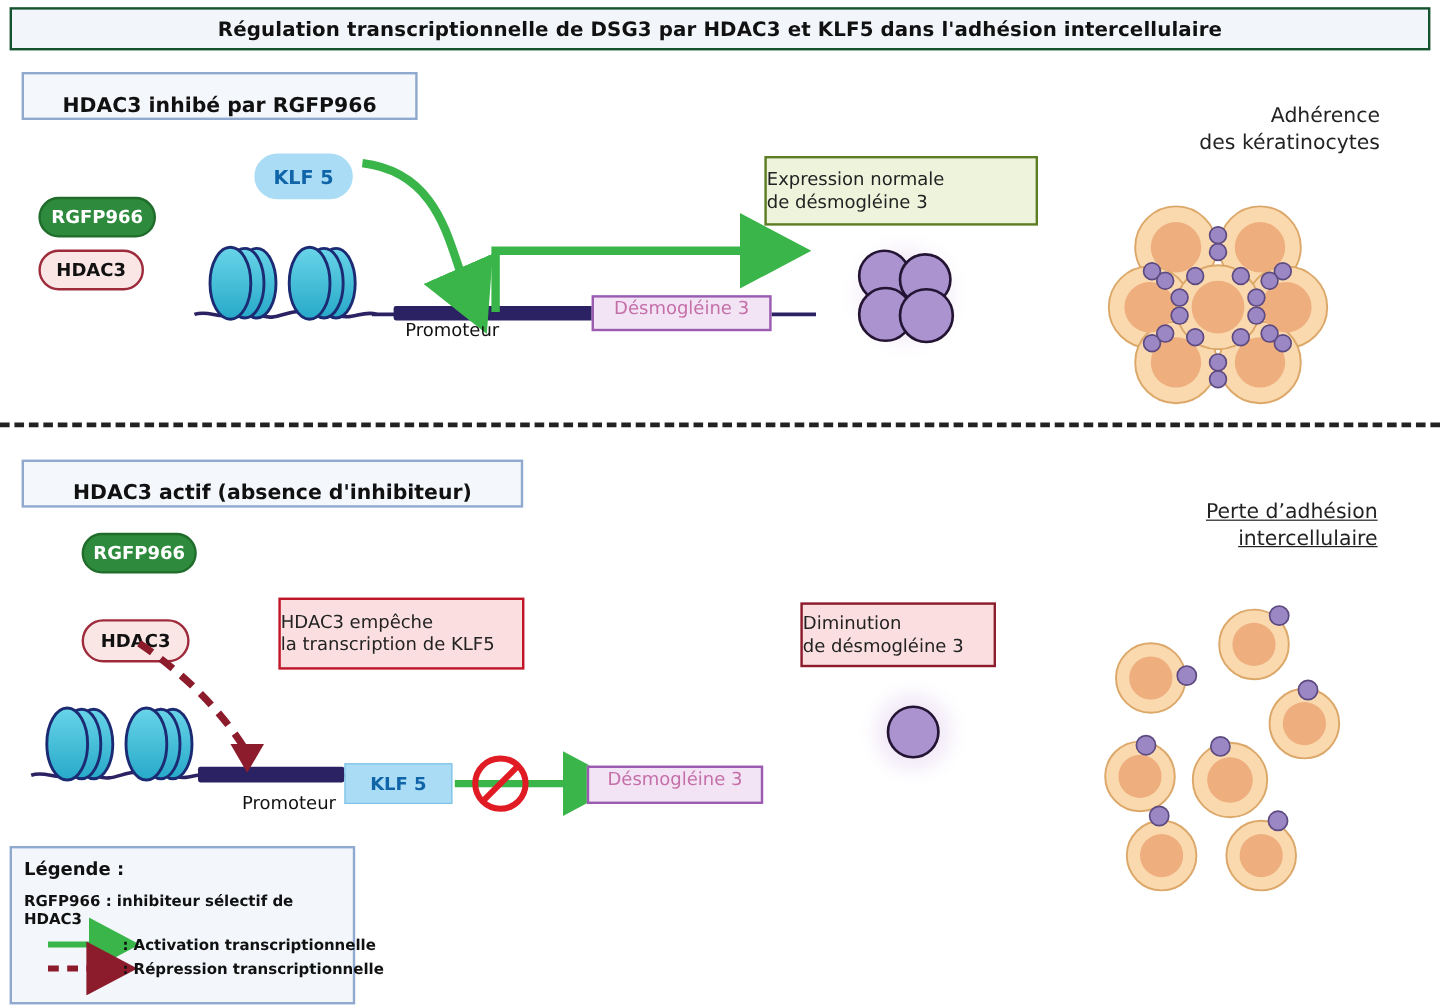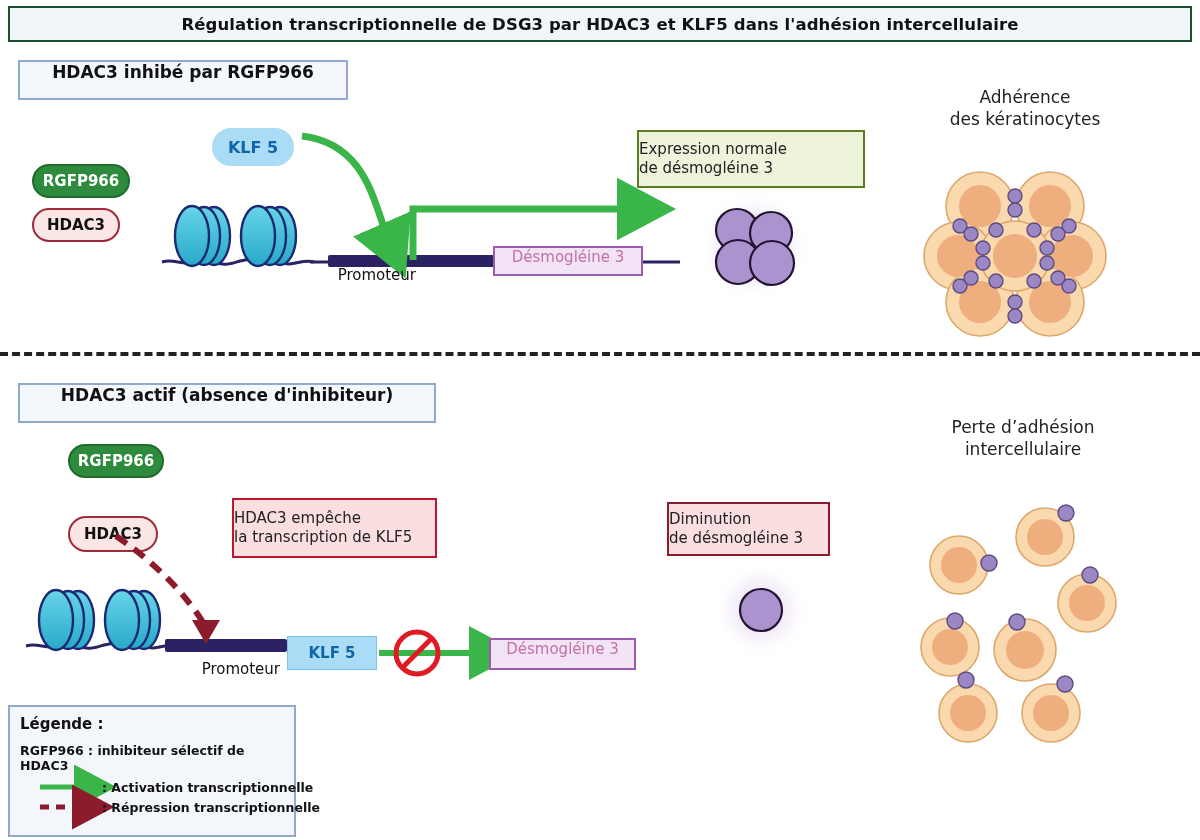--- a/index.html
+++ b/index.html
@@ -17,21 +17,21 @@
   }
   #title-text{
     font-family:"DejaVu Sans",sans-serif;
     font-weight:bold;font-size:16.5px;color:#111;letter-spacing:.1px;
     white-space:nowrap;
   }
 
   
   .panel-header{
     background:#f4f7fc;border:2px solid #8fa9cf;
-    display:flex;align-items:flex-start;justify-content:center;
+    display:flex;align-items:flex-end;justify-content:center;
     box-sizing:border-box;
   }
   .panel-header span{
     font-weight:bold;font-size:17px;color:#111;white-space:nowrap;
   }
   #panel-a-header{left:18px;top:60px;width:330px;height:40px;}
   #panel-b-header{left:18px;top:383px;width:418px;height:40px;}
 
   
   #divider{
@@ -96,24 +96,24 @@
   .gene-box{
     display:flex;align-items:flex-start;justify-content:center;
     background:#f3e4f5;border:2px solid #9a5bb0;
     box-sizing:border-box;font-size:15px;color:#c46fa8;white-space:nowrap;
   }
   #dsg3-top{left:493px;top:246px;width:150px;height:30px;}
   #dsg3-bottom{left:489px;top:638px;width:147px;height:32px;}
 
   
   .caption{
-    text-align:center;font-size:17px;color:#222;line-height:1.32;white-space:nowrap;
+    text-align:right;font-size:17px;color:#222;line-height:1.32;white-space:nowrap;
   }
   #adherence-caption{left:900px;top:86px;width:250px;}
-  #perte-caption{left:898px;top:416px;width:250px;}
+  #perte-caption{left:898px;top:416px;width:250px;text-decoration:underline;}
 
   
   #legend{
     left:8px;top:705px;width:288px;height:132px;
     background:#f3f7fc;border:2px solid #8fa9cf;box-sizing:border-box;
     padding:8px 10px 0 10px;
   }
   #legend-title{font-weight:bold;font-size:15px;color:#111;margin-bottom:10px;}
   #legend-line1{font-weight:bold;font-size:12.5px;color:#111;margin-bottom:6px;}
   .legend-row{display:flex;align-items:center;margin-bottom:4px;padding-left:18px;}

